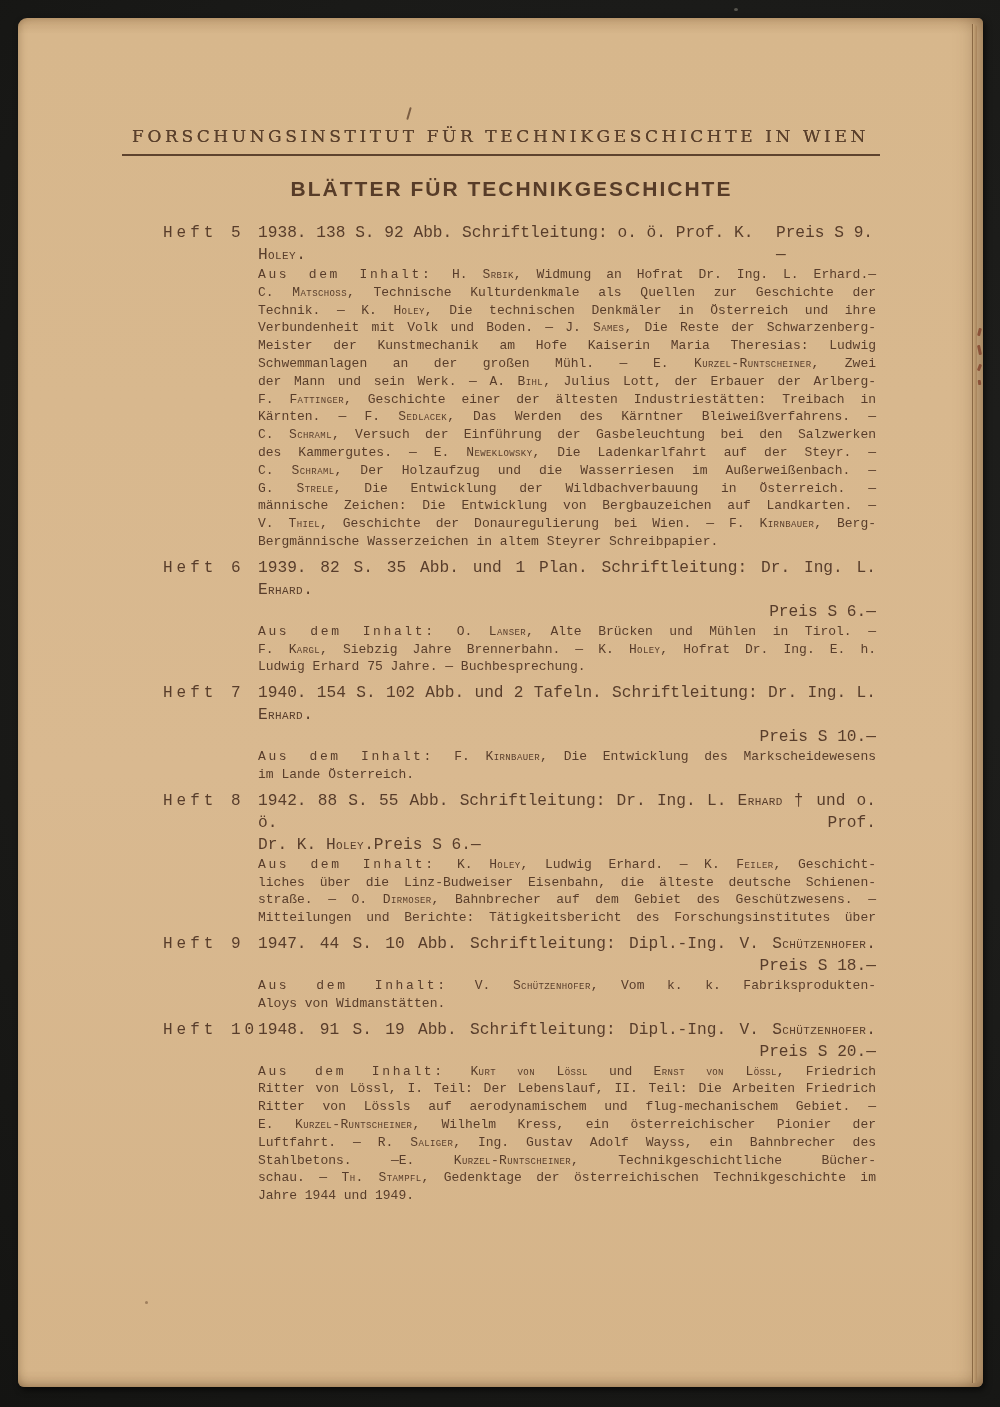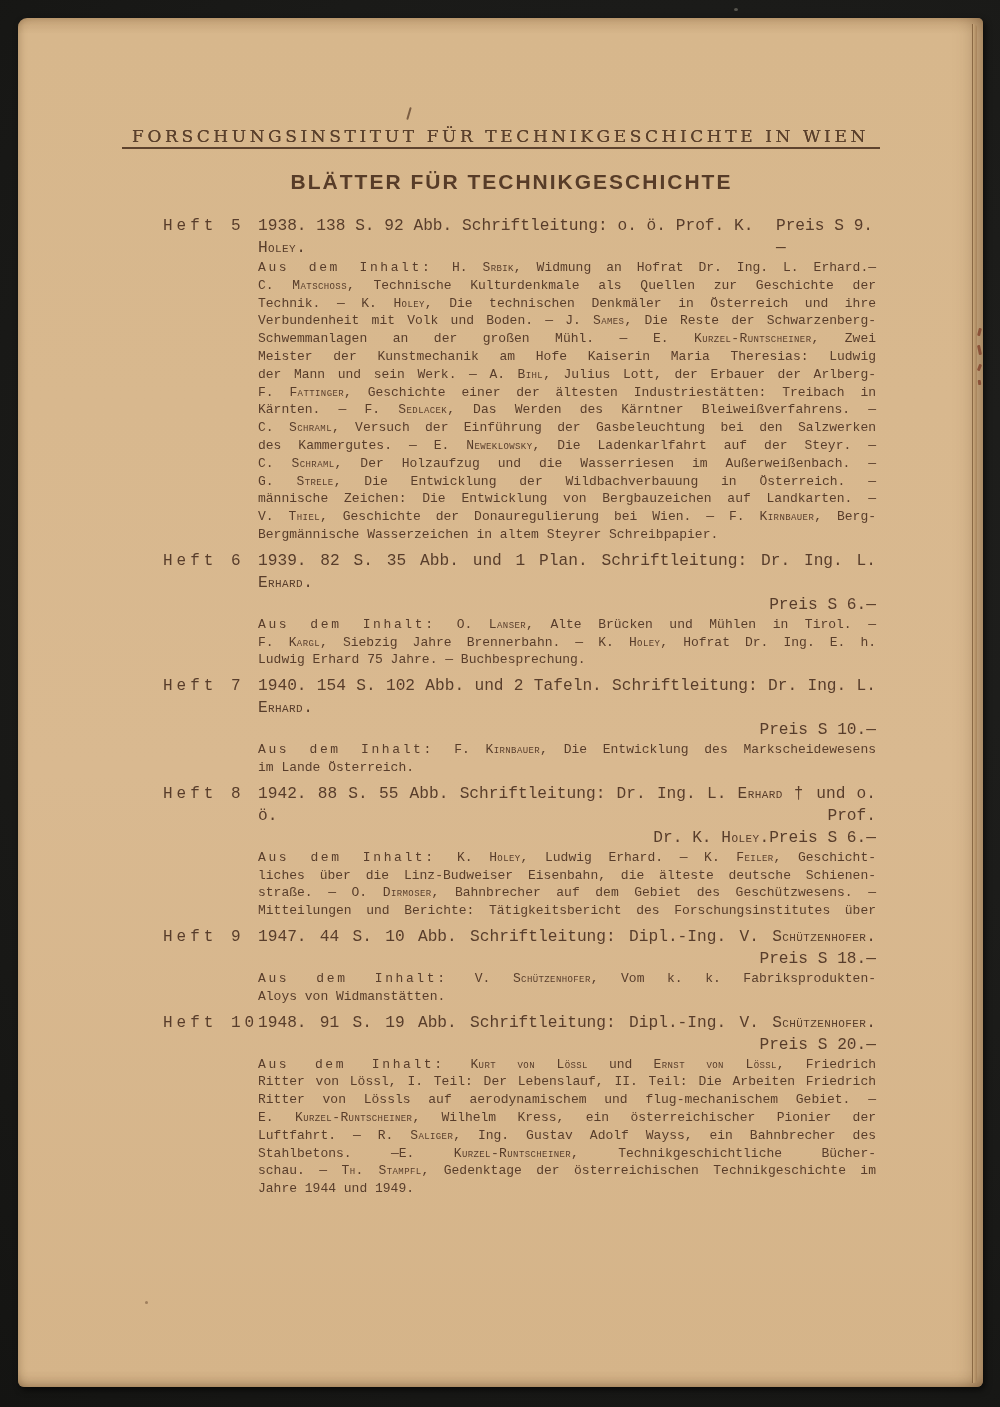--- a/index.html
+++ b/index.html
@@ -27,39 +27,39 @@
   .fore-edge{
     position:absolute;top:6px;right:6px;bottom:4px;width:4px;
     border-left:1px solid rgba(110,78,46,.55);
     background:linear-gradient(to right, rgba(201,168,124,.9), rgba(160,124,84,.8));
     border-radius:0 4px 4px 0;
   }
   .inst-header{
     width:758px;margin:108px auto 0 auto;text-align:center;
     font-size:17px;line-height:21px;letter-spacing:3.6px;
     color:#5a402c;font-weight:500;
-    border-bottom:2px solid #5e432e;
+    padding-bottom:7px;border-bottom:2px solid #5e432e;
     text-shadow:0 0 .4px #5a402c;
   }
   .page-title{
     margin-top:20px;text-align:center;transform:translateX(11px);
     font-family:"Liberation Sans", sans-serif;font-weight:bold;
     font-size:21px;line-height:26px;letter-spacing:2px;color:#573c28;
   }
   .entries{margin:20px 0 0 145px;width:713px;}
   .entry{display:flex;align-items:flex-start;margin-bottom:6px;font-family:Liberation Mono, monospace;}
   .entry-label{
     width:95px;flex:0 0 95px;
     font-size:16px;line-height:22px;letter-spacing:4px;white-space:nowrap;
   }
   .entry-body{width:618px;flex:0 0 618px;}
   .head-line{font-size:16.2px;line-height:22px;}
   .cline{font-size:13px;line-height:17.8px;}
   .jline{text-align:justify;text-align-last:justify;text-justify:inter-word;}
-  .between{display:flex;justify-content:flex-end;text-align-last:auto;}
+  .between{display:flex;justify-content:flex-start;text-align-last:auto;}
   .right{text-align:right;text-align-last:auto;}
   .sc{font-variant:small-caps;letter-spacing:.4px;}
   .sp{letter-spacing:2.6px;word-spacing:2px;}
   .stray-mark{
     position:absolute;left:408px;top:107px;width:2px;height:13px;
     background:#6b4e36;transform:rotate(16deg);opacity:.85;border-radius:1px;
   }
   .dust-speck-top{position:absolute;left:734px;top:8px;width:4px;height:3px;background:#57554e;border-radius:50%;}
   .dust-speck-page{position:absolute;left:127px;top:1283px;width:3px;height:3px;background:#7a5a40;border-radius:50%;opacity:.6;}
   .fore-edge-writing{position:absolute;left:975px;top:328px;width:10px;height:90px;}
@@ -87,22 +87,22 @@
               <div class="head-line between">
                 <span>1938. 138 S. 92 Abb. Schriftleitung: o. ö. Prof. K. <span class="sc">Holey</span>.</span>
                 <span class="price">Preis S 9.—</span>
               </div>
             </div>
             <div class="content">
               <div class="cline jline"><span class=" sp">Aus dem Inhalt: </span>H. <span class="sc">Srbik</span>, Widmung an Hofrat Dr. Ing. L. Erhard.—</div>
               <div class="cline jline">C. <span class="sc">Matschoss</span>, Technische Kulturdenkmale als Quellen zur Geschichte der</div>
               <div class="cline jline">Technik. — K. <span class="sc">Holey</span>, Die technischen Denkmäler in Österreich und ihre</div>
               <div class="cline jline">Verbundenheit mit Volk und Boden. — J. <span class="sc">Sames</span>, Die Reste der Schwarzenberg-</div>
+              <div class="cline jline">Meister der Kunstmechanik am Hofe Kaiserin Maria Theresias: Ludwig</div>
               <div class="cline jline">Schwemmanlagen an der großen Mühl. — E. <span class="sc">Kurzel-Runtscheiner</span>, Zwei</div>
-              <div class="cline jline">Meister der Kunstmechanik am Hofe Kaiserin Maria Theresias: Ludwig</div>
               <div class="cline jline">der Mann und sein Werk. — A. <span class="sc">Bihl</span>, Julius Lott, der Erbauer der Arlberg-</div>
               <div class="cline jline">F. <span class="sc">Fattinger</span>, Geschichte einer der ältesten Industriestätten: Treibach in</div>
               <div class="cline jline">Kärnten. — F. <span class="sc">Sedlacek</span>, Das Werden des Kärntner Bleiweißverfahrens. —</div>
               <div class="cline jline">C. <span class="sc">Schraml</span>, Versuch der Einführung der Gasbeleuchtung bei den Salzwerken</div>
               <div class="cline jline">des Kammergutes. — E. <span class="sc">Neweklowsky</span>, Die Ladenkarlfahrt auf der Steyr. —</div>
               <div class="cline jline">C. <span class="sc">Schraml</span>, Der Holzaufzug und die Wasserriesen im Außerweißenbach. —</div>
               <div class="cline jline">G. <span class="sc">Strele</span>, Die Entwicklung der Wildbachverbauung in Österreich. —</div>
               <div class="cline jline">männische Zeichen: Die Entwicklung von Bergbauzeichen auf Landkarten. —</div>
               <div class="cline jline">V. <span class="sc">Thiel</span>, Geschichte der Donauregulierung bei Wien. — F. <span class="sc">Kirnbauer</span>, Berg-</div>
               <div class="cline">Bergmännische Wasserzeichen in altem Steyrer Schreibpapier.</div>

